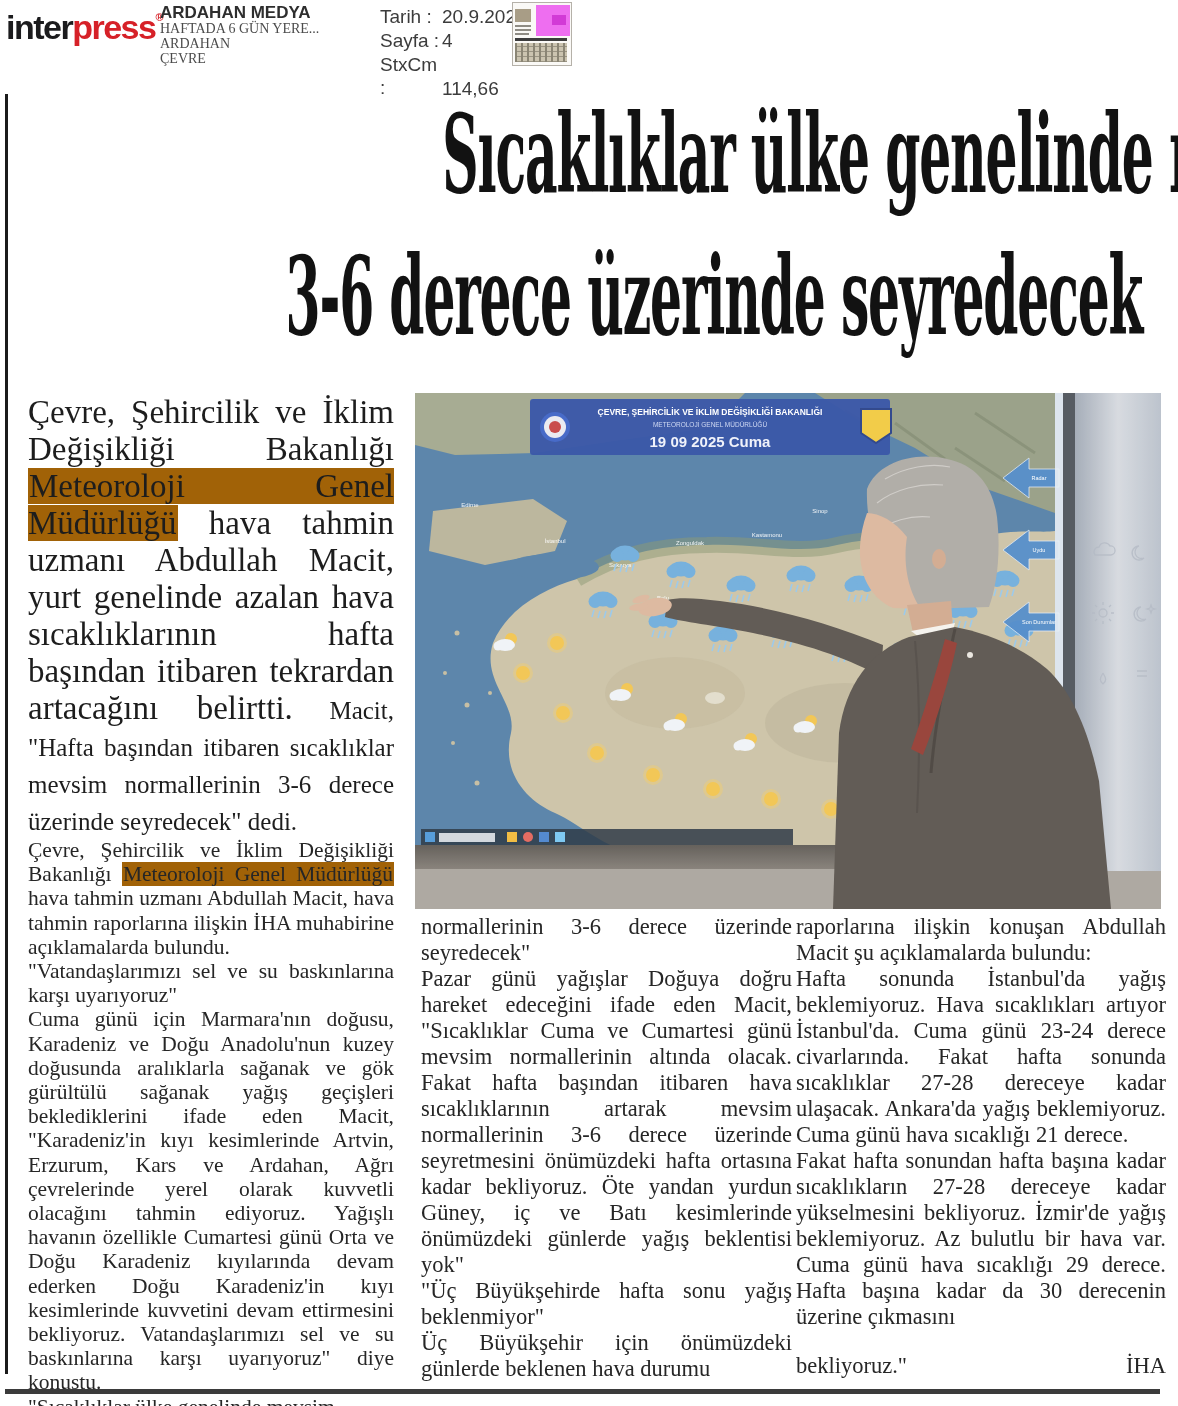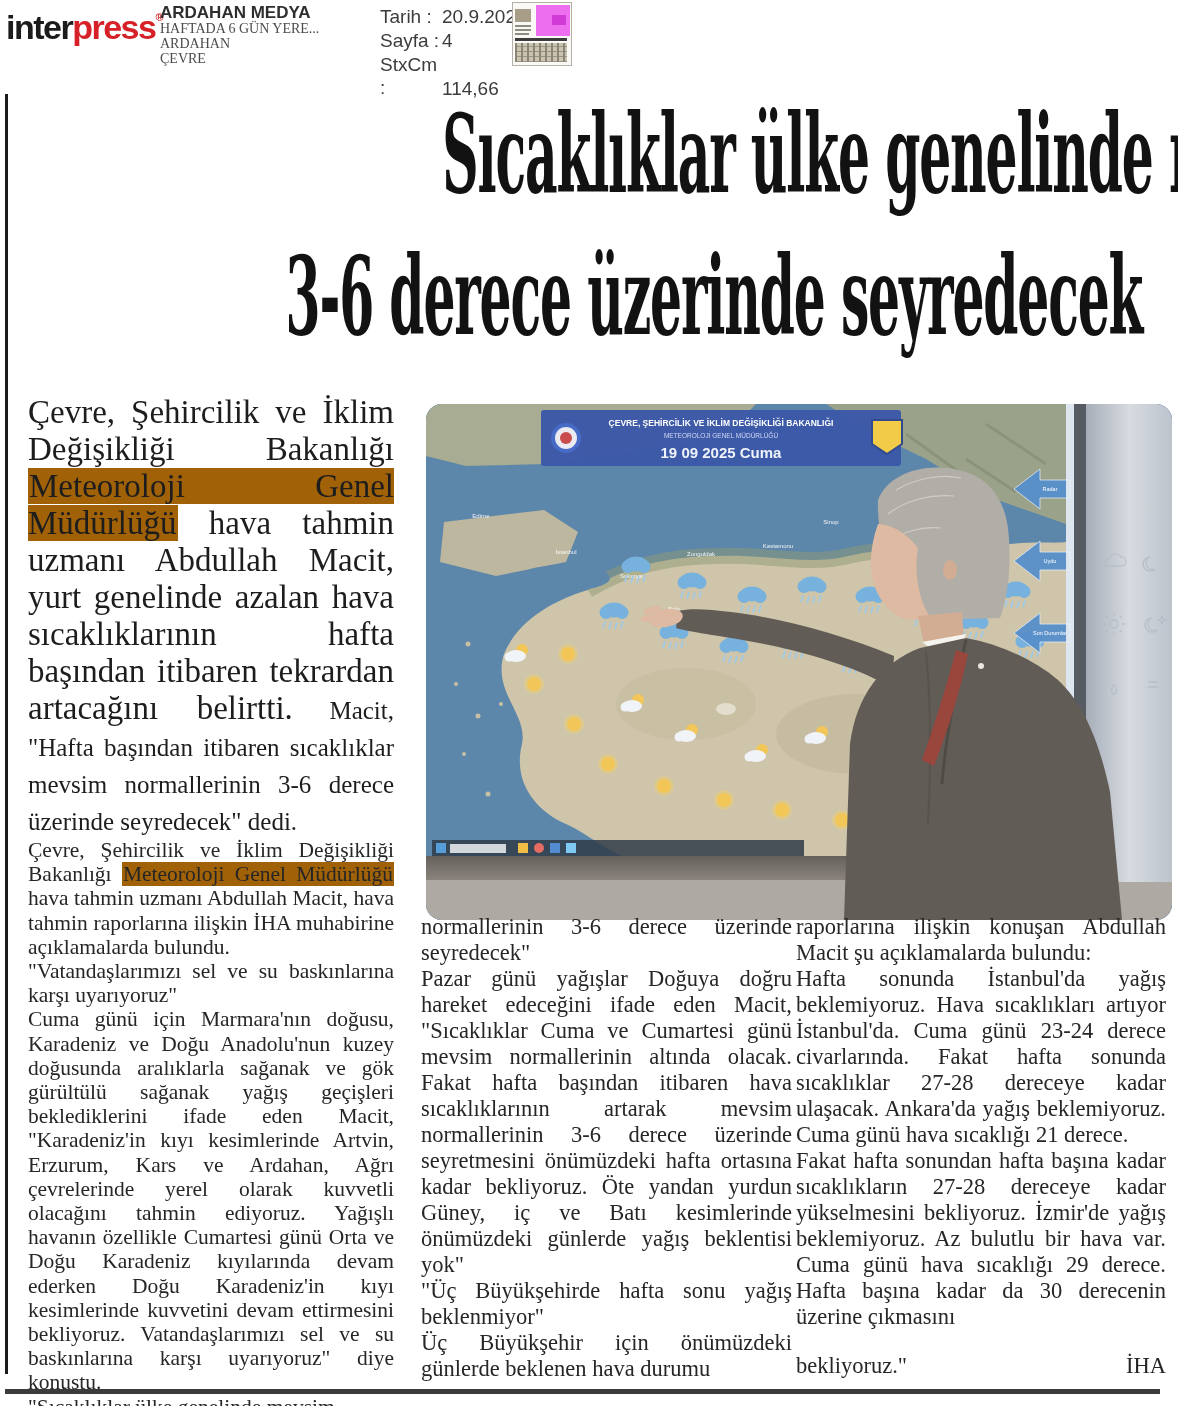--- a/index.html
+++ b/index.html
@@ -90,21 +90,21 @@
 <div class="abs hl-line" id="hl2"><span>3-6 derece üzerinde seyredecek</span></div>
 
 <div class="abs col" id="col1">
   <p class="lead"><span>Çevre, Şehircilik ve İklim Değişikliği Bakanlığı </span><span class="hl">Meteoroloji Genel Müdürlüğü</span><span> hava tahmin uzmanı Abdullah Macit, yurt genelinde azalan hava sıcaklıklarının hafta başından itibaren tekrardan artacağını belirtti.</span><span class="lead-quote"> Macit, "Hafta başından itibaren sıcaklıklar mevsim normallerinin 3-6 derece üzerinde seyredecek" dedi.</span></p>
   <p class="bodytext"><span>Çevre, Şehircilik ve İklim Değişikliği Bakanlığı </span><span class="hl">Meteoroloji Genel Müdürlüğü</span><span> hava tahmin uzmanı Abdullah Macit, hava tahmin raporlarına ilişkin İHA muhabirine açıklamalarda bulundu.</span></p>
   <p class="bodytext">"Vatandaşlarımızı sel ve su baskınlarına karşı uyarıyoruz"</p>
   <p class="bodytext">Cuma günü için Marmara'nın doğusu, Karadeniz ve Doğu Anadolu'nun kuzey doğusunda aralıklarla sağanak ve gök gürültülü sağanak yağış geçişleri beklediklerini ifade eden Macit, "Karadeniz'in kıyı kesimlerinde Artvin, Erzurum, Kars ve Ardahan, Ağrı çevrelerinde yerel olarak kuvvetli olacağını tahmin ediyoruz. Yağışlı havanın özellikle Cumartesi günü Orta ve Doğu Karadeniz kıyılarında devam ederken Doğu Karadeniz'in kıyı kesimlerinde kuvvetini devam ettirmesini bekliyoruz. Vatandaşlarımızı sel ve su baskınlarına karşı uyarıyoruz" diye konuştu.</p>
   <p class="bodytext">"Sıcaklıklar ülke genelinde mevsim</p>
 </div>
 
-<figure class="abs photo" style="margin:12px;border-radius:16px;">
+<figure class="abs photo" style="margin:1px;">
 <svg width="746" height="516" viewBox="0 0 746 516" xmlns="http://www.w3.org/2000/svg">
   <defs>
     <linearGradient id="wallG" x1="0" y1="0" x2="1" y2="0">
       <stop offset="0" stop-color="#99a2af"></stop>
           <stop offset="0.5" stop-color="#d2d6dc"></stop>
           <stop offset="1" stop-color="#b3bbc6"></stop>
     </linearGradient>
     <linearGradient id="ledgeG" x1="0" y1="0" x2="0" y2="1">
       <stop offset="0" stop-color="#4f4a44"></stop>
           <stop offset="1" stop-color="#7c756d"></stop>

